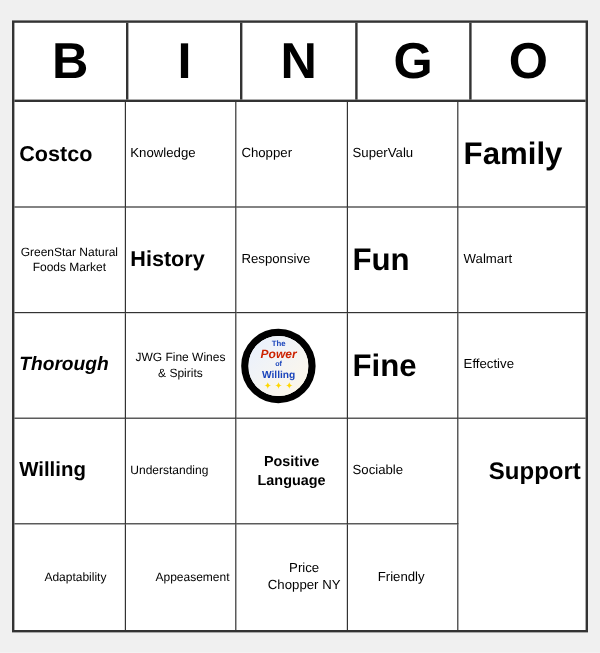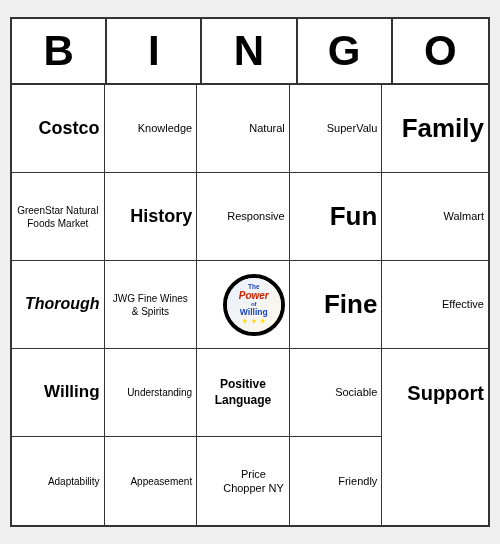--- a/index.html
+++ b/index.html
@@ -34,21 +34,21 @@
     .bingo-grid {
       display: grid;
       grid-template-columns: repeat(5, 1fr);
     }
     .bingo-cell {
       border-right: 1.5px solid #333;
       border-bottom: 1.5px solid #333;
       min-height: 88px;
       display: flex;
       align-items: center;
-      justify-content: flex-end;
+      justify-content: flex-start;
       text-align: center;
       padding: 6px 4px;
       position: relative;
     }
     .bingo-cell:nth-child(5n) {
       border-right: none;
     }
     .bingo-cell:nth-last-child(-n+5) {
       border-bottom: none;
       padding-left: 25px;
@@ -76,21 +76,21 @@
       display: flex;
       flex-direction: column;
       align-items: center;
       justify-content: center;
     }
     .logo-circle {
       width: 62px;
       height: 62px;
       border-radius: 50%;
       background: #0c4a6e;
-      border: 4px solid #000000;
+      border: 6px solid #000000;
       display: flex;
       flex-direction: column;
       align-items: center;
       justify-content: center;
       position: relative;
       overflow: hidden;
     }
   </style>
 </head>
 <body>
@@ -105,21 +105,21 @@
   </div>
   <div class="bingo-grid">
 
     <div class="bingo-cell">
       <span class="cell-text medium">Costco</span>
     </div>
     <div class="bingo-cell">
       <span class="cell-text small">Knowledge</span>
     </div>
     <div class="bingo-cell">
-      <span class="cell-text small">Natural</span>
+      <span class="cell-text small">Chopper</span>
     </div>
     <div class="bingo-cell">
       <span class="cell-text small">SuperValu</span>
     </div>
     <div class="bingo-cell">
       <span class="cell-text large">Family</span>
     </div>
 
     <div class="bingo-cell">
       <span class="cell-text xsmall">GreenStar Natural Foods Market</span>

